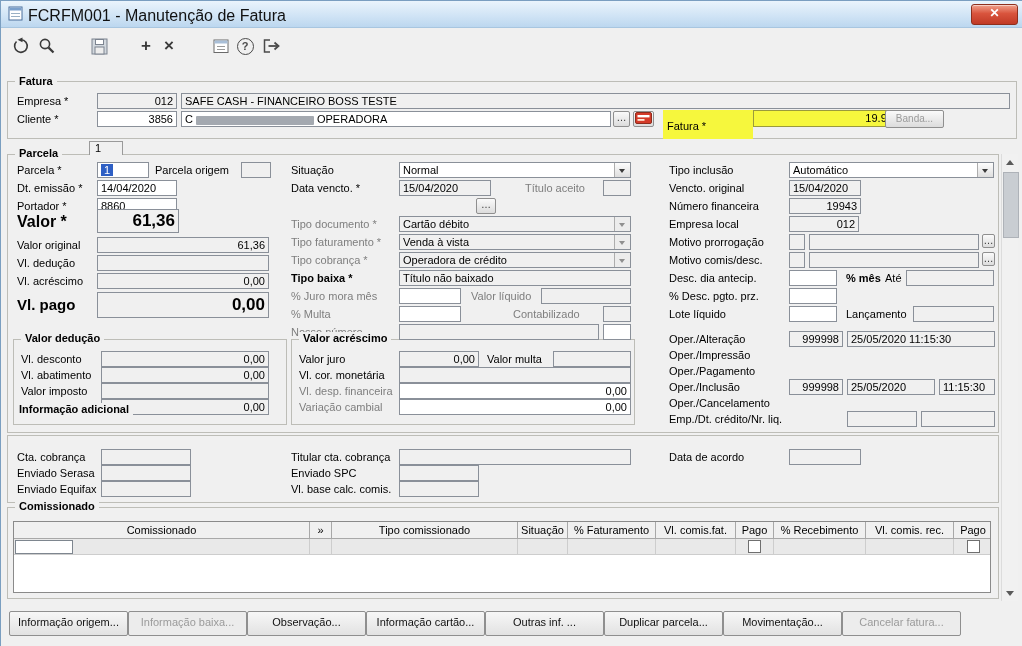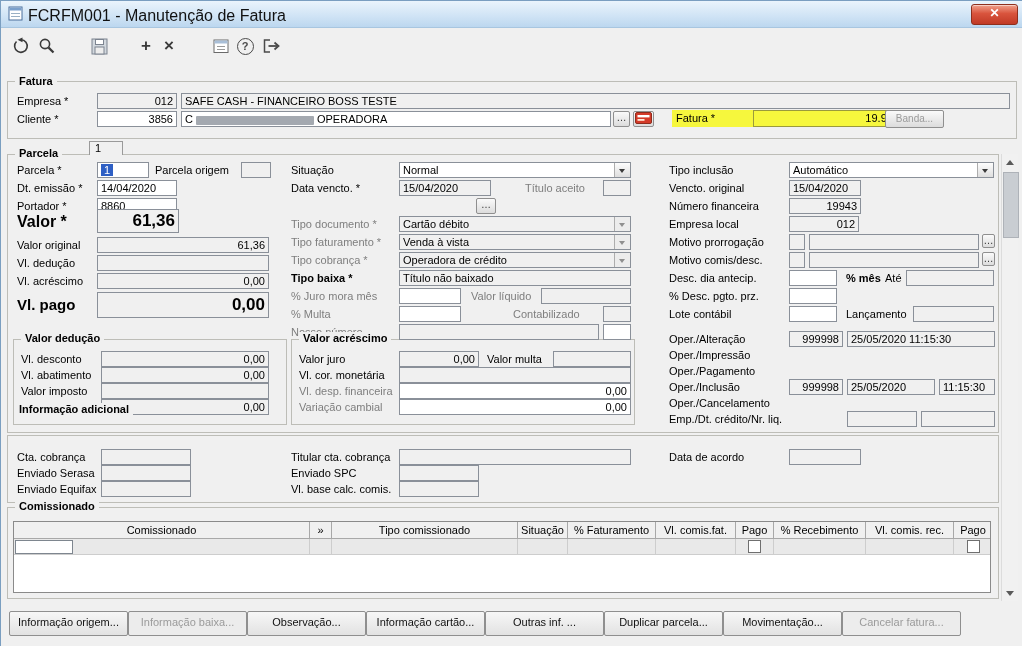--- a/index.html
+++ b/index.html
@@ -21,21 +21,21 @@
   .lbl{position:absolute;white-space:nowrap;color:#000;z-index:2;}
   .lbl.dis{color:#7e7e7e;}
   .lbl.b{font-weight:bold;}
   
   .field{position:absolute;height:16px;line-height:14px;border:1px solid #8a9099;background:#fff;padding:0 3px;overflow:hidden;white-space:nowrap;z-index:2;box-sizing:border-box;}
   .field.ro{background:#f0f0f0;}
   .field.r{text-align:right;}
   .field.big{height:24px;line-height:22px;font-size:17px;font-weight:bold;}
   .field.big2{height:26px;line-height:24px;font-size:17px;font-weight:bold;}
   .yellow{background:#f6f73d !important;border-color:#9a9a3c;}
-  .ylabel{position:absolute;height:17px;line-height:17px;background:#f6f73d;padding:0 4px;z-index:2;box-sizing:border-box;margin-left:9px;}
+  .ylabel{position:absolute;height:29px;line-height:17px;background:#f6f73d;padding:8px 4px;z-index:2;box-sizing:border-box;}
   .sel{background:#2e5fc4;color:#fff;padding:0 3px;}
   .redacted{display:inline-block;height:9px;background:#a4a9b0;border-radius:1px;filter:blur(.7px);vertical-align:middle;margin:0 3px;}
   
   .combo{padding-right:17px;}
   .combo .arrow{position:absolute;top:0px;right:0px;bottom:0px;width:15px;background:linear-gradient(#fdfdfd,#dedede);border-left:1px solid #adadad;}
   .combo .arrow::after{content:"";position:absolute;left:4px;top:6px;border-left:3.5px solid transparent;border-right:3.5px solid transparent;border-top:4px solid #3a3a3a;}
   .combo.ro .arrow{background:#ececec;}
   .combo.ro .arrow::after{border-top-color:#8f8f8f;}
   
   .btn-sm{position:absolute;height:16px;background:linear-gradient(#fafafa,#dcdcdc);border:1px solid #8f8f8f;border-radius:2px;text-align:center;line-height:12px;font-size:10px;color:#333;z-index:2;box-sizing:border-box;}
@@ -227,21 +227,21 @@
 
   <div class="lbl" style="left:668px;top:271px">Desc. dia antecip.</div>
   <div class="field" style="left:788px;top:269px;width:48px"></div>
   <div class="lbl b" style="left:845px;top:271px">% mês</div>
   <div class="lbl" style="left:884px;top:271px">Até</div>
   <div class="field ro" style="left:905px;top:269px;width:88px"></div>
 
   <div class="lbl" style="left:668px;top:289px">% Desc. pgto. prz.</div>
   <div class="field" style="left:788px;top:287px;width:48px"></div>
 
-  <div class="lbl" style="left:668px;top:307px">Lote contábil</div>
+  <div class="lbl" style="left:668px;top:307px">Lote líquido</div>
   <div class="field" style="left:788px;top:305px;width:48px"></div>
   <div class="lbl" style="left:845px;top:307px">Lançamento</div>
   <div class="field ro" style="left:912px;top:305px;width:81px"></div>
 
   <div class="lbl" style="left:668px;top:332px">Oper./Alteração</div>
   <div class="field ro r" style="left:788px;top:330px;width:54px">999998</div>
   <div class="field ro" style="left:846px;top:330px;width:148px">25/05/2020 11:15:30</div>
 
   <div class="lbl" style="left:668px;top:348px">Oper./Impressão</div>
   <div class="lbl" style="left:668px;top:364px">Oper./Pagamento</div>

